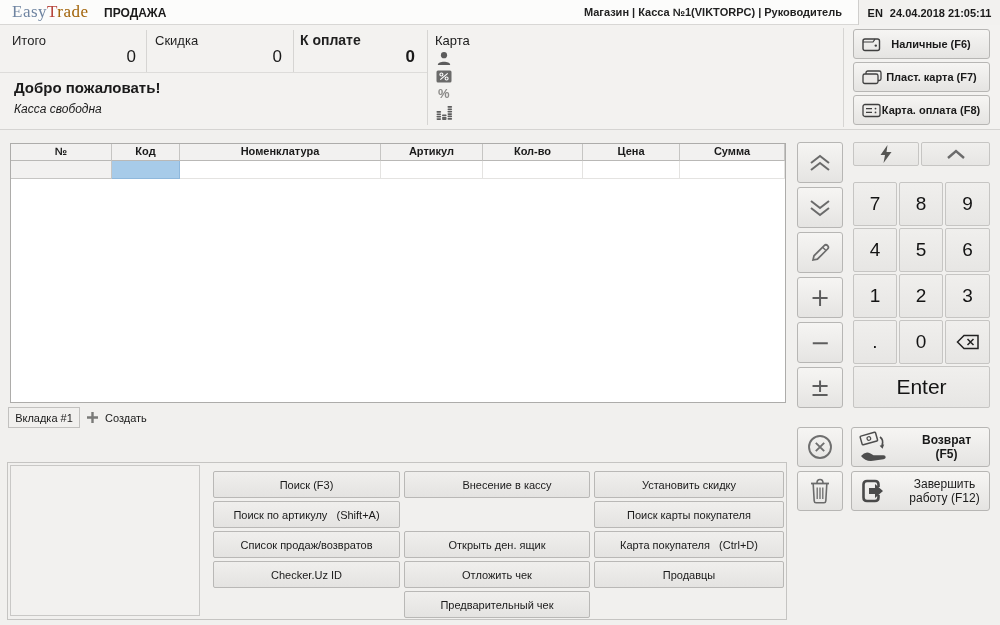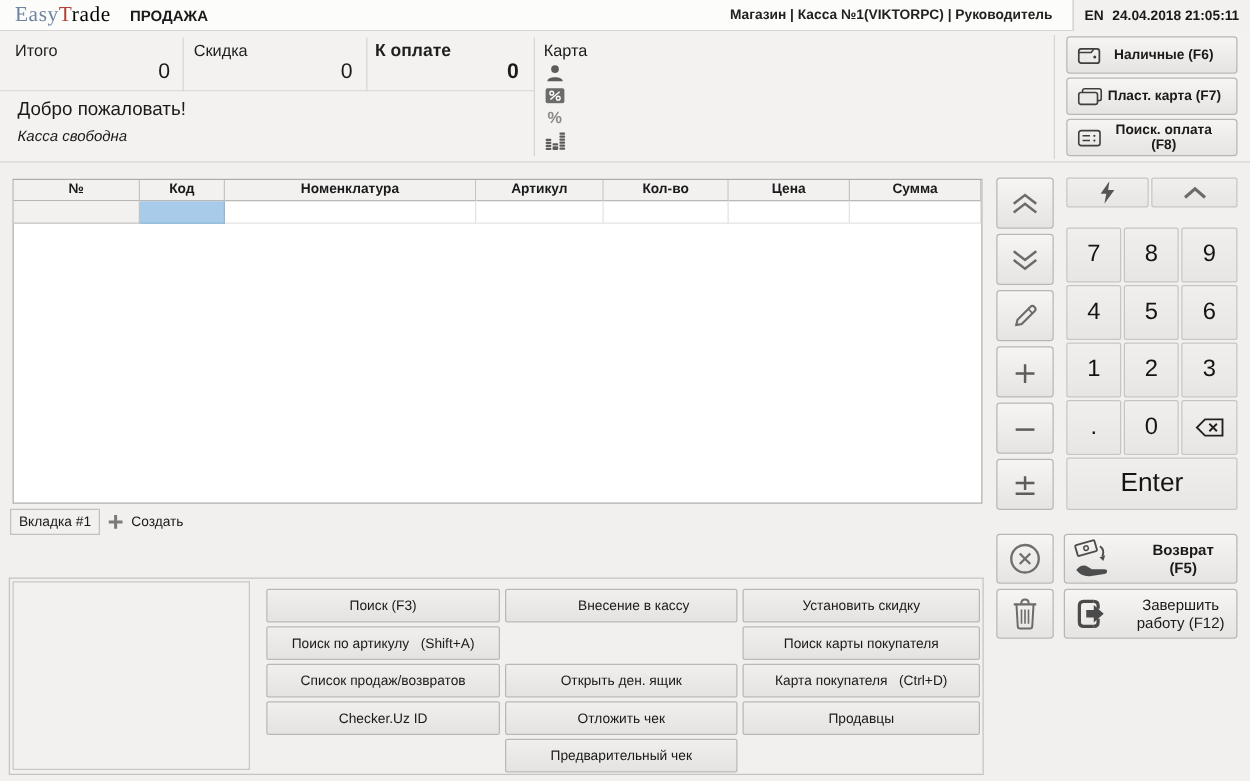--- a/index.html
+++ b/index.html
@@ -3,36 +3,36 @@
 <meta charset="utf-8">
 <style>
   html,body{margin:0;padding:0;background:#e8e7e5;}
   .app{position:relative;width:1000px;height:625px;background:#f1f0ee;
        font-family:"Liberation Sans",sans-serif;color:#1a1a1a;overflow:hidden;}
 
   
   .topbar{position:absolute;left:0;top:0;width:1000px;height:25px;background:#fcfcfb;
           border-bottom:1px solid #d8d7d5;box-sizing:border-box;}
   .logo{position:absolute;left:12px;top:2px;font-family:"Liberation Serif",serif;font-size:17px;letter-spacing:.5px;}
-  .logo .p1{color:#6f84a1}.logo .p2{color:#b5423a}.logo .p3{color:#000000}
+  .logo .p1{color:#6f84a1}.logo .p2{color:#b5423a}.logo .p3{color:#a16207}
   .app-title{position:absolute;left:104px;top:6px;font-size:12px;font-weight:bold;}
   .context{position:absolute;right:158px;top:6px;font-size:11px;font-weight:bold;color:#222;}
   .clock{position:absolute;left:858px;top:0;width:142px;height:25px;background:#f2f1ef;
          border-left:1px solid #cfcecc;box-sizing:border-box;display:flex;align-items:center;
          justify-content:center;gap:7px;font-size:11px;font-weight:bold;}
 
   
   .band{position:absolute;left:0;top:25px;width:1000px;height:105px;background:#f3f2f0;
         border-bottom:1px solid #d5d4d2;box-sizing:border-box;}
   .band .lab{position:absolute;font-size:13px;color:#1f1f1f;}
   .band .lab.bold{font-weight:bold;font-size:14px;}
   .band .val{position:absolute;font-size:17px;text-align:right;}
   .vdiv{position:absolute;width:1px;background:#d6d5d3;}
   .hdiv{position:absolute;height:1px;background:#dddcda;}
-  .welcome{position:absolute;left:14px;top:54px;font-size:15px;font-weight:normal;text-align:right;}
+  .welcome{position:absolute;left:14px;top:54px;font-size:15px;font-weight:bold;text-align:right;}
   .statusline{position:absolute;left:14px;top:77px;font-size:12px;font-style:italic;}
   .cardcol{position:absolute;left:435px;top:8px;font-size:13px;}
   .cardicons{position:absolute;left:436px;top:26px;display:flex;flex-direction:column;gap:4px;align-items:flex-start;}
   .pct-plain{font-size:13px;font-weight:bold;color:#8b8a88;line-height:14px;padding-left:2px;}
 
   
   .btn{background:linear-gradient(#f6f5f3,#e5e4e2);border:1px solid #b7b6b4;border-radius:3px;
        box-sizing:border-box;cursor:default;}
   .paybtn{position:absolute;left:853px;width:137px;height:30px;display:flex;align-items:center;
           padding:0 8px;font-size:11px;font-weight:bold;}
@@ -181,21 +181,21 @@
     </div>
     <div class="btn paybtn" style="top:70px;">
       <span>
         <svg width="19" height="15" viewBox="0 0 19 15">
             <rect x="1" y="1.5" width="17" height="12" rx="2" fill="none" stroke="#3f3f3f" stroke-width="1.3"></rect>
             <path d="M4 5.6 H10 M4 9.4 H10" stroke="#3f3f3f" stroke-width="1.2"></path>
             <circle cx="13.5" cy="5.6" r="0.9" fill="#3f3f3f"></circle>
             <circle cx="13.5" cy="9.4" r="0.9" fill="#3f3f3f"></circle>
           </svg>
       </span>
-      <span class="lbl">Поиск. оплата (F8)</span>
+      <span class="lbl">Карта. оплата (F8)</span>
     </div>
   </div>
 
   <div class="table">
     <div class="thead">
       <div class="th c0">№</div>
       <div class="th c1">Код</div>
       <div class="th c2">Номенклатура</div>
       <div class="th c3">Артикул</div>
       <div class="th c4">Кол-во</div>

